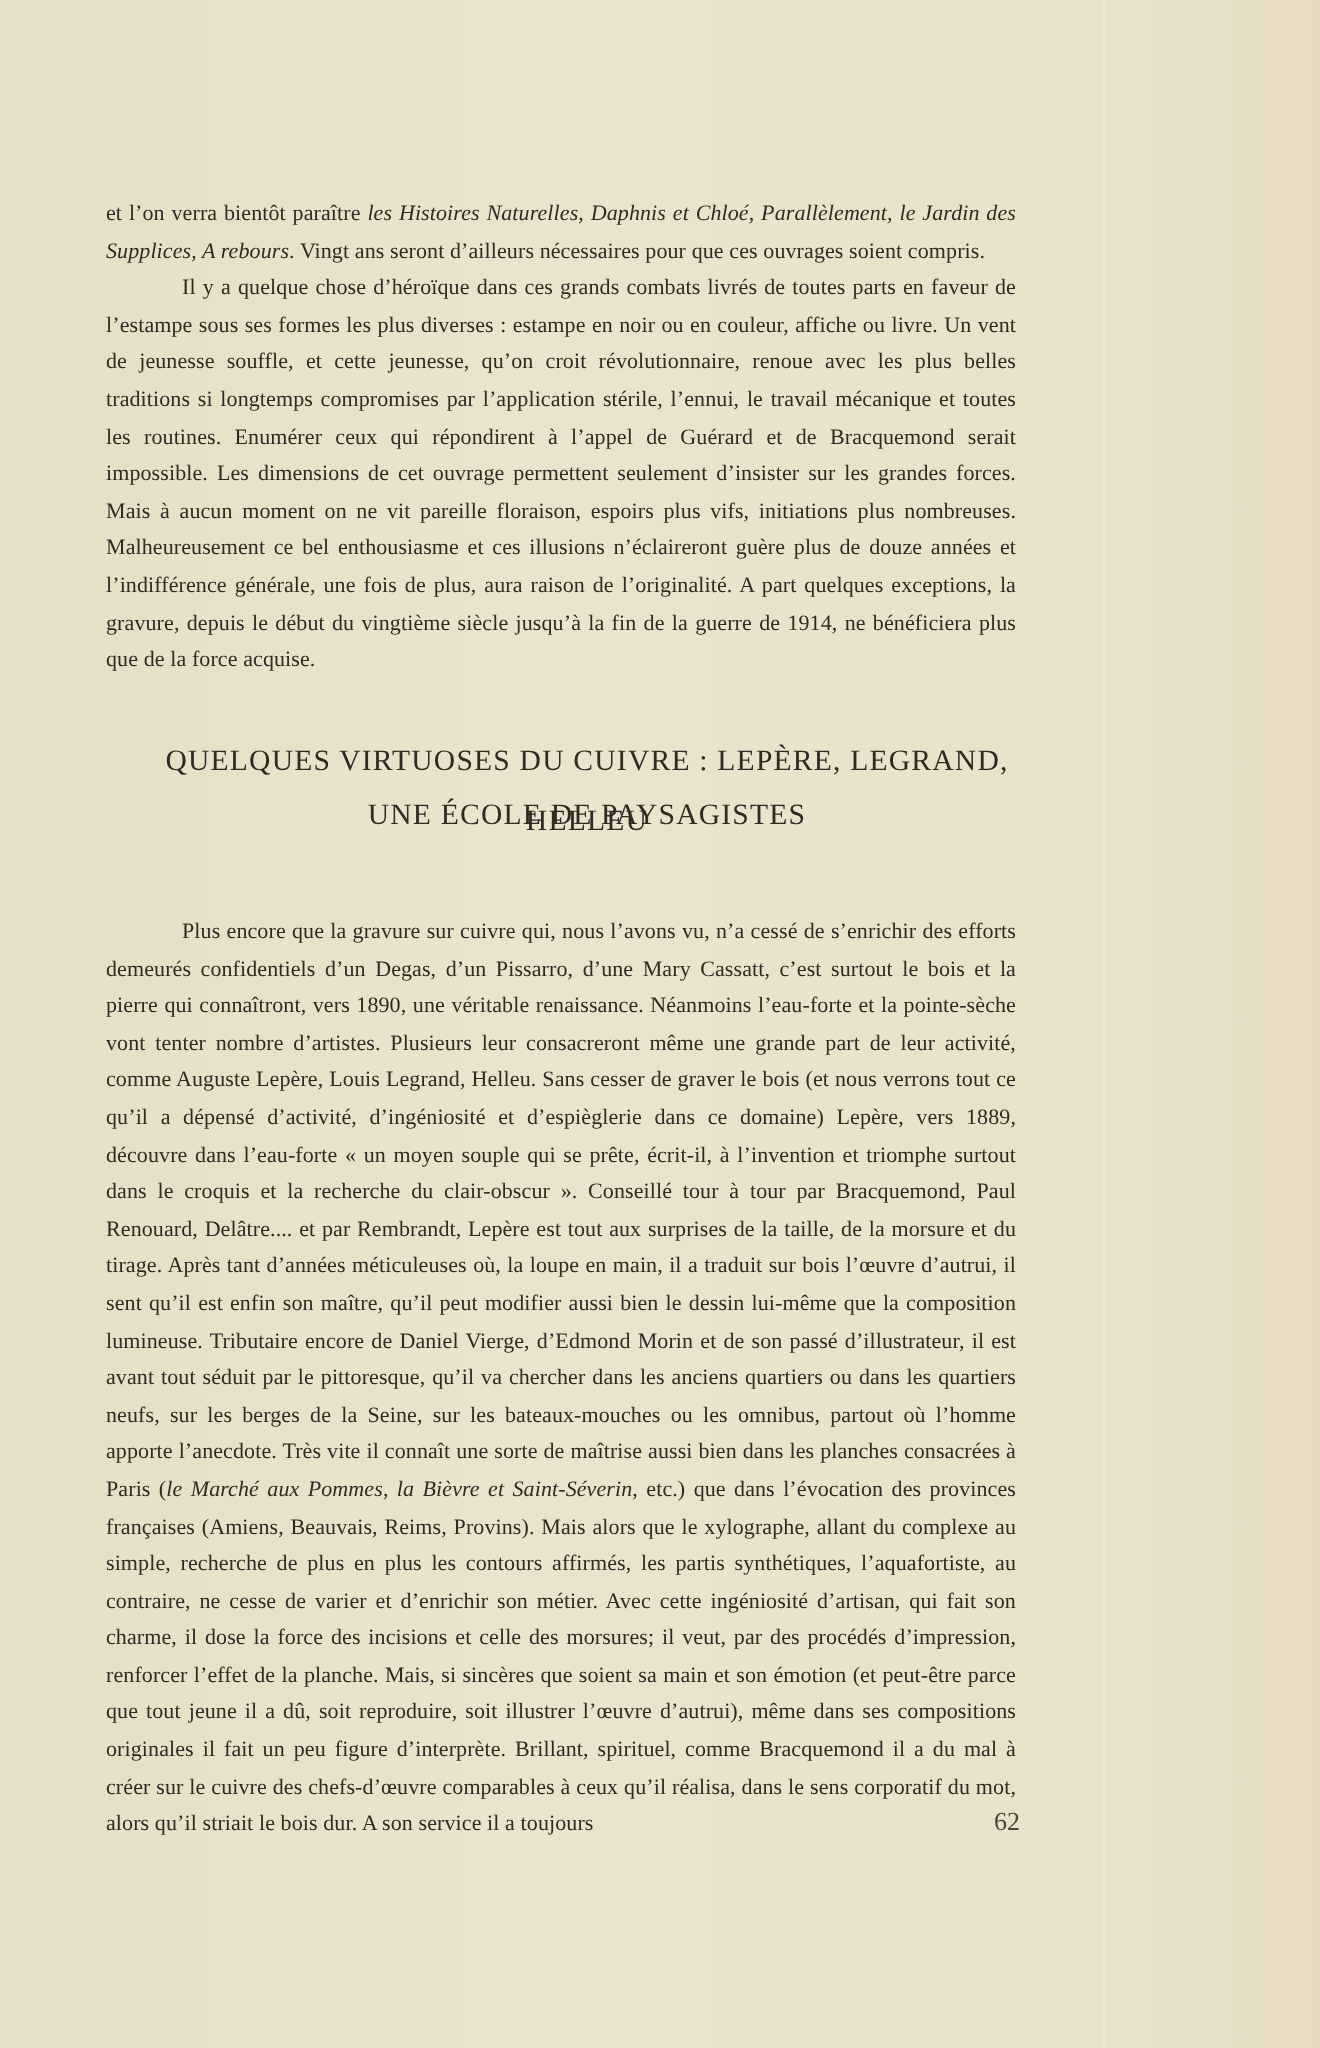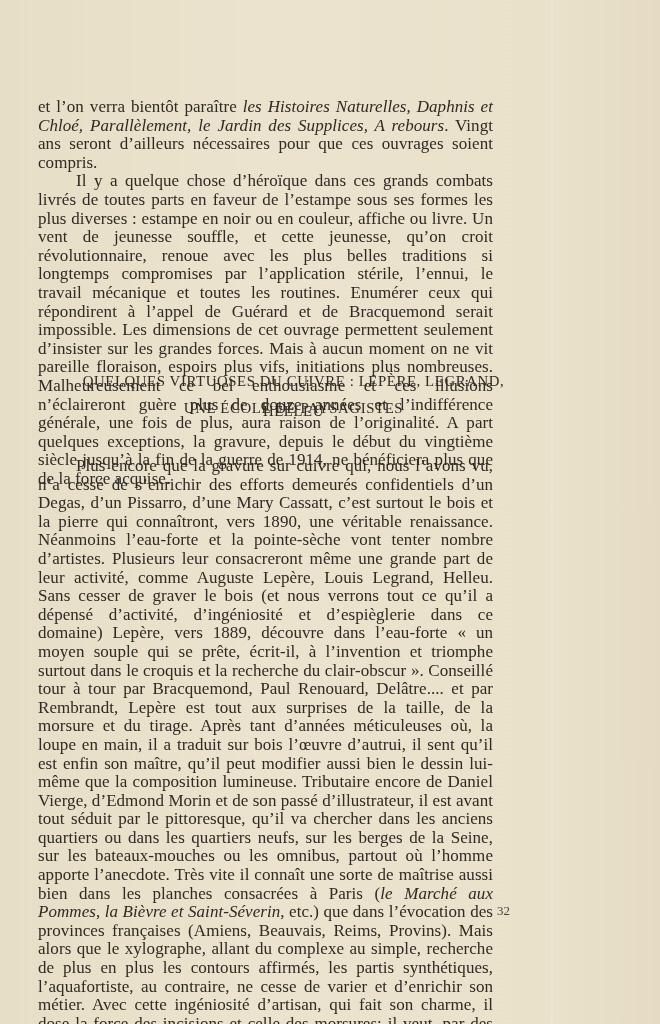--- a/index.html
+++ b/index.html
@@ -12,23 +12,23 @@
       color: #2e2a24;
     }
     .page {
       position: absolute; left: 0; top: 0; width: 660px; height: 1024px;
     }
     .fold {
       position: absolute; left: 551px; top: 0; width: 2px; height: 1024px;
       background: rgba(255,255,255,0.18);
     }
     .text-block {
-      position: absolute; left: 38px; width: 455px;
+      position: absolute; left: 53px; width: 455px;
       font-family: "Liberation Serif", "DejaVu Serif", serif;
-      font-size: 17px; line-height: 18.6px;
+      font-size: 11px; line-height: 18.6px;
       text-align: justify;
       letter-spacing: 0.05px;
     }
     .text-block p { margin: 0; }
     .indent { text-indent: 38px; }
     #block1 { top: 98px; }
     #block2 { top: 457px; }
     .heading {
       position: absolute; left: 66px; width: 455px;
       font-family: "Liberation Serif", "DejaVu Serif", serif;
@@ -55,14 +55,14 @@
     <p class="indent">Il y a quelque chose d’héroïque dans ces grands combats livrés de toutes parts en faveur de l’estampe sous ses formes les plus diverses : estampe en noir ou en couleur, affiche ou livre. Un vent de jeunesse souffle, et cette jeunesse, qu’on croit révolutionnaire, renoue avec les plus belles traditions si longtemps compromises par l’application stérile, l’ennui, le travail mécanique et toutes les routines. Enumérer ceux qui répondirent à l’appel de Guérard et de Bracquemond serait impossible. Les dimensions de cet ouvrage permettent seulement d’insister sur les grandes forces. Mais à aucun moment on ne vit pareille floraison, espoirs plus vifs, initiations plus nombreuses. Malheureusement ce bel enthousiasme et ces illusions n’éclaireront guère plus de douze années et l’indifférence générale, une fois de plus, aura raison de l’originalité. A part quelques exceptions, la gravure, depuis le début du vingtième siècle jusqu’à la fin de la guerre de 1914, ne bénéficiera plus que de la force acquise.</p>
   </div>
 
   <div class="heading" id="heading1">QUELQUES VIRTUOSES DU CUIVRE : LEPÈRE, LEGRAND, HELLEU</div>
   <div class="heading" id="heading2">UNE ÉCOLE DE PAYSAGISTES</div>
 
   <div class="text-block" id="block2">
     <p class="indent"><span>Plus encore que la gravure sur cuivre qui, nous l’avons vu, n’a cessé de s’enrichir des efforts demeurés confidentiels d’un Degas, d’un Pissarro, d’une Mary Cassatt, c’est surtout le bois et la pierre qui connaîtront, vers 1890, une véritable renaissance. Néanmoins l’eau-forte et la pointe-sèche vont tenter nombre d’artistes. Plusieurs leur consacreront même une grande part de leur activité, comme Auguste Lepère, Louis Legrand, Helleu. Sans cesser de graver le bois (et nous verrons tout ce qu’il a dépensé d’activité, d’ingéniosité et d’espièglerie dans ce domaine) Lepère, vers 1889, découvre dans l’eau-forte « un moyen souple qui se prête, écrit-il, à l’invention et triomphe surtout dans le croquis et la recherche du clair-obscur ». Conseillé tour à tour par Bracquemond, Paul Renouard, Delâtre.... et par Rembrandt, Lepère est tout aux surprises de la taille, de la morsure et du tirage. Après tant d’années méticuleuses où, la loupe en main, il a traduit sur bois l’œuvre d’autrui, il sent qu’il est enfin son maître, qu’il peut modifier aussi bien le dessin lui-même que la composition lumineuse. Tributaire encore de Daniel Vierge, d’Edmond Morin et de son passé d’illustrateur, il est avant tout séduit par le pittoresque, qu’il va chercher dans les anciens quartiers ou dans les quartiers neufs, sur les berges de la Seine, sur les bateaux-mouches ou les omnibus, partout où l’homme apporte l’anecdote. Très vite il connaît une sorte de maîtrise aussi bien dans les planches consacrées à Paris (</span><i>le Marché aux Pommes</i><span>, </span><i>la Bièvre et Saint-Séverin</i><span>, etc.) que dans l’évocation des provinces françaises (Amiens, Beauvais, Reims, Provins). Mais alors que le xylographe, allant du complexe au simple, recherche de plus en plus les contours affirmés, les partis synthétiques, l’aquafortiste, au contraire, ne cesse de varier et d’enrichir son métier. Avec cette ingéniosité d’artisan, qui fait son charme, il dose la force des incisions et celle des morsures; il veut, par des procédés d’impression, renforcer l’effet de la planche. Mais, si sincères que soient sa main et son émotion (et peut-être parce que tout jeune il a dû, soit reproduire, soit illustrer l’œuvre d’autrui), même dans ses compositions originales il fait un peu figure d’interprète. Brillant, spirituel, comme Bracquemond il a du mal à créer sur le cuivre des chefs-d’œuvre comparables à ceux qu’il réalisa, dans le sens corporatif du mot, alors qu’il striait le bois dur. A son service il a toujours</span></p>
   </div>
 
-  <div class="page-number">32</div>
+  <div class="page-number">62</div>
 </div>
 
 </body></html>

